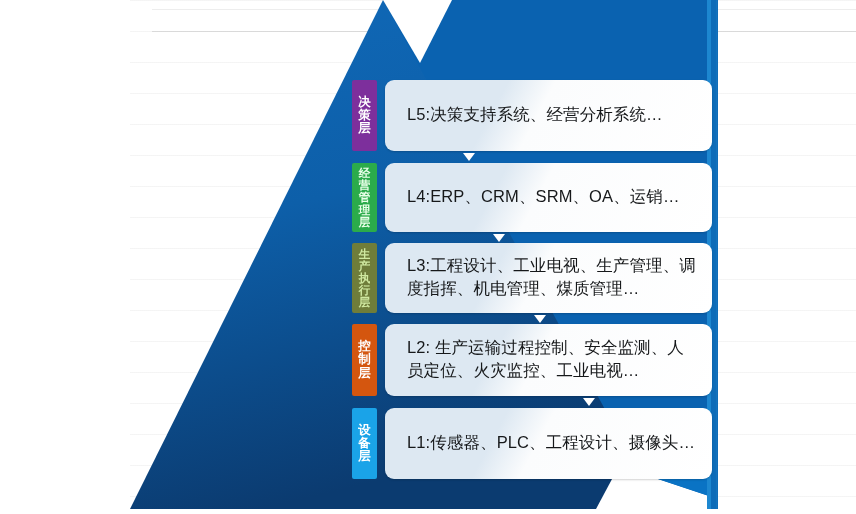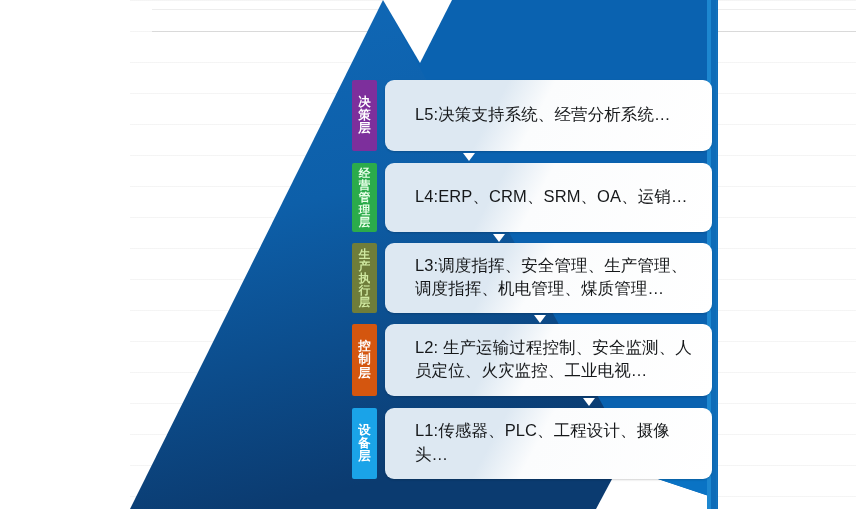--- a/index.html
+++ b/index.html
@@ -104,21 +104,21 @@
     position: relative;
     margin-left: 8px;
     flex: 1 1 auto;
     border-radius: 9px;
     background:
       linear-gradient(118deg, #dde8f2 0%, #dde8f2 34%, #fbfcfd 47%, #ffffff 100%);
     box-shadow: 0 1px 2px rgba(0,0,0,0.18);
     display: flex;
     align-items: center;
     box-sizing: border-box;
-    padding: 4px 16px 6px 30px;
+    padding: 4px 16px 6px 22px;
     overflow: hidden;
   }
   .card-text {
     font-size: 16.5px;
     line-height: 1.42;
     color: #16181a;
     font-weight: 400;
     letter-spacing: 0.1px;
   }
 
@@ -196,21 +196,21 @@
 
   <div class="row" id="row-3" style="top:243px; width:360px; height:70px;">
     <div class="tag" style="background:#6f7d3a; color:#cfe8a0; font-size:11.5px;">
       <span>生</span>
       <span>产</span>
       <span>执</span>
       <span>行</span>
       <span>层</span>
     </div>
     <div class="card">
-      <div class="card-text">L3:调度指挥、安全管理、生产管理、调度指挥、机电管理、煤质管理…</div>
+      <div class="card-text">L3:工程设计、工业电视、生产管理、调度指挥、机电管理、煤质管理…</div>
     </div>
   </div>
   <div class="chev" style="left:534px; top:315px;"></div>
 
   <div class="row" id="row-2" style="top:324px; width:360px; height:72px;">
     <div class="tag" style="background:#d4560f; color:#ffffff;">
       <span>控</span>
       <span>制</span>
       <span>层</span>
     </div>

